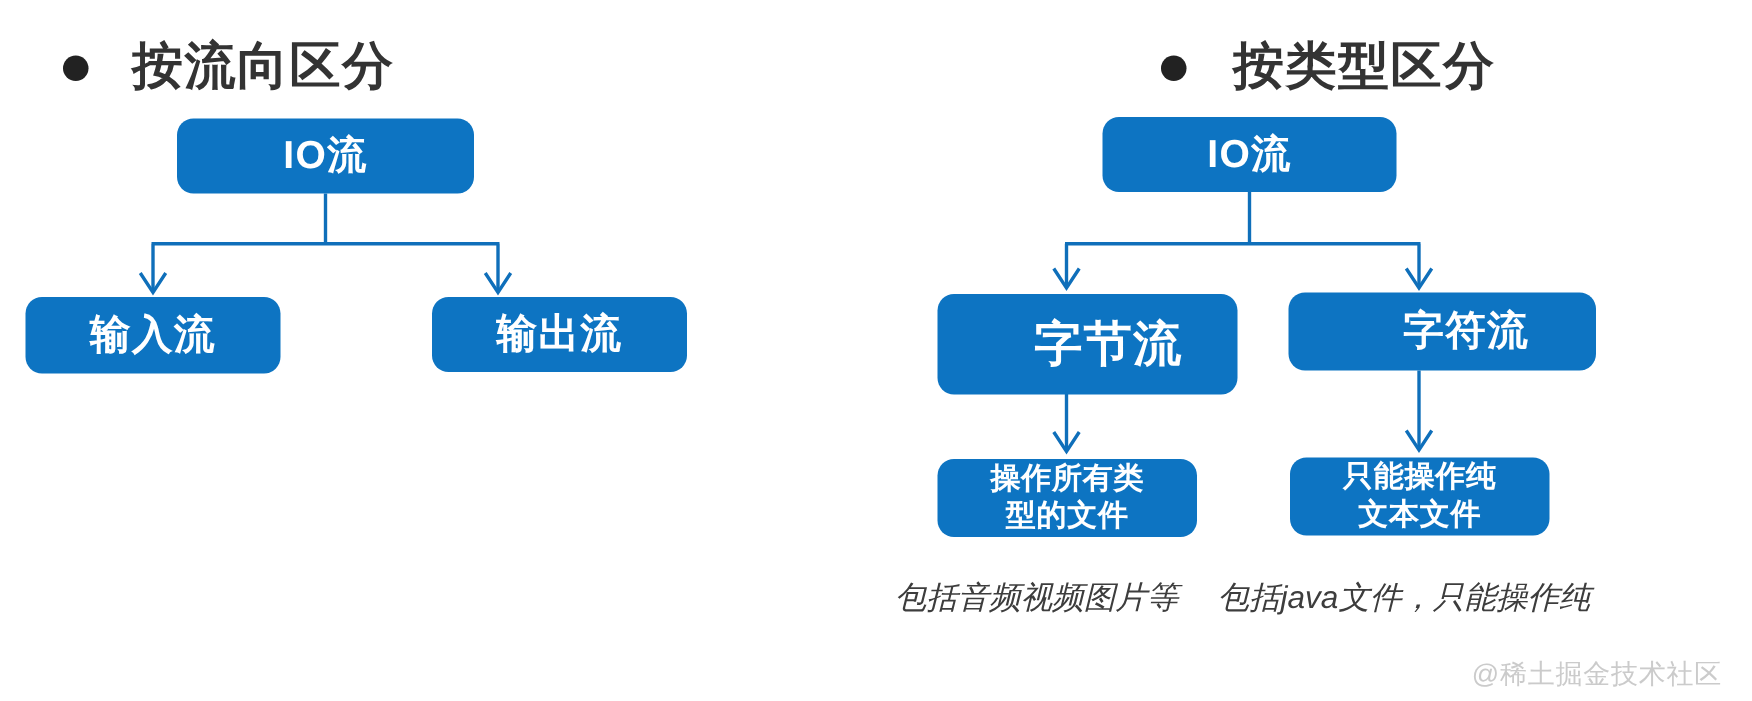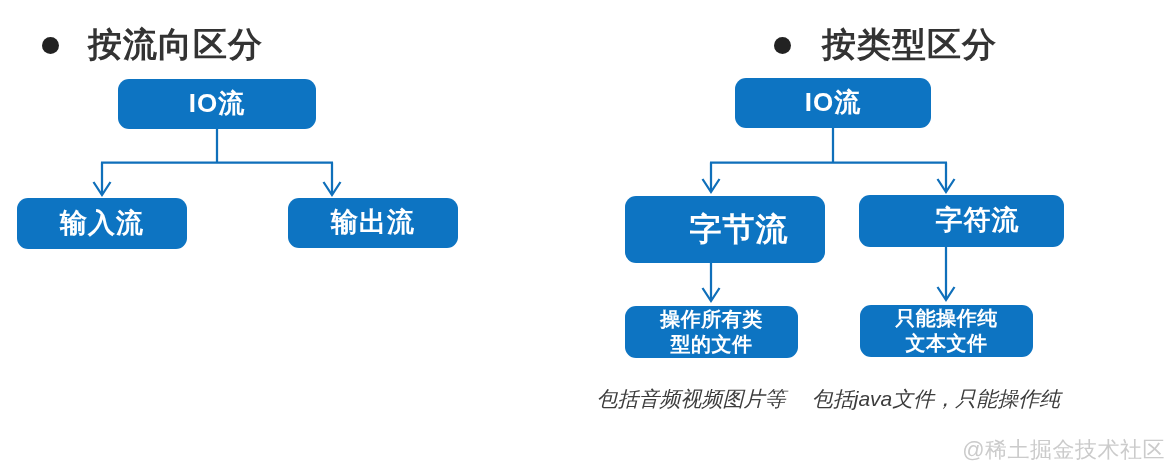--- a/index.html
+++ b/index.html
@@ -65,23 +65,23 @@
     position: absolute;
     font-size: 21px;
     line-height: 24px;
     color: var(--caption-text, #3d3d3d);
     text-align: center;
     white-space: nowrap;
     font-style: italic;
   }
   .watermark {
     position: absolute;
-    right: 3px;
+    right: 20px;
     top: 439px;
-    font-size: 22px;
+    font-size: 18px;
     line-height: 21px;
     color: var(--watermark-text, #cbcbcb);
     letter-spacing: 0.5px;
     white-space: nowrap;
   }
 </style>
 </head>
 <body>
 
 <div class="stage">

